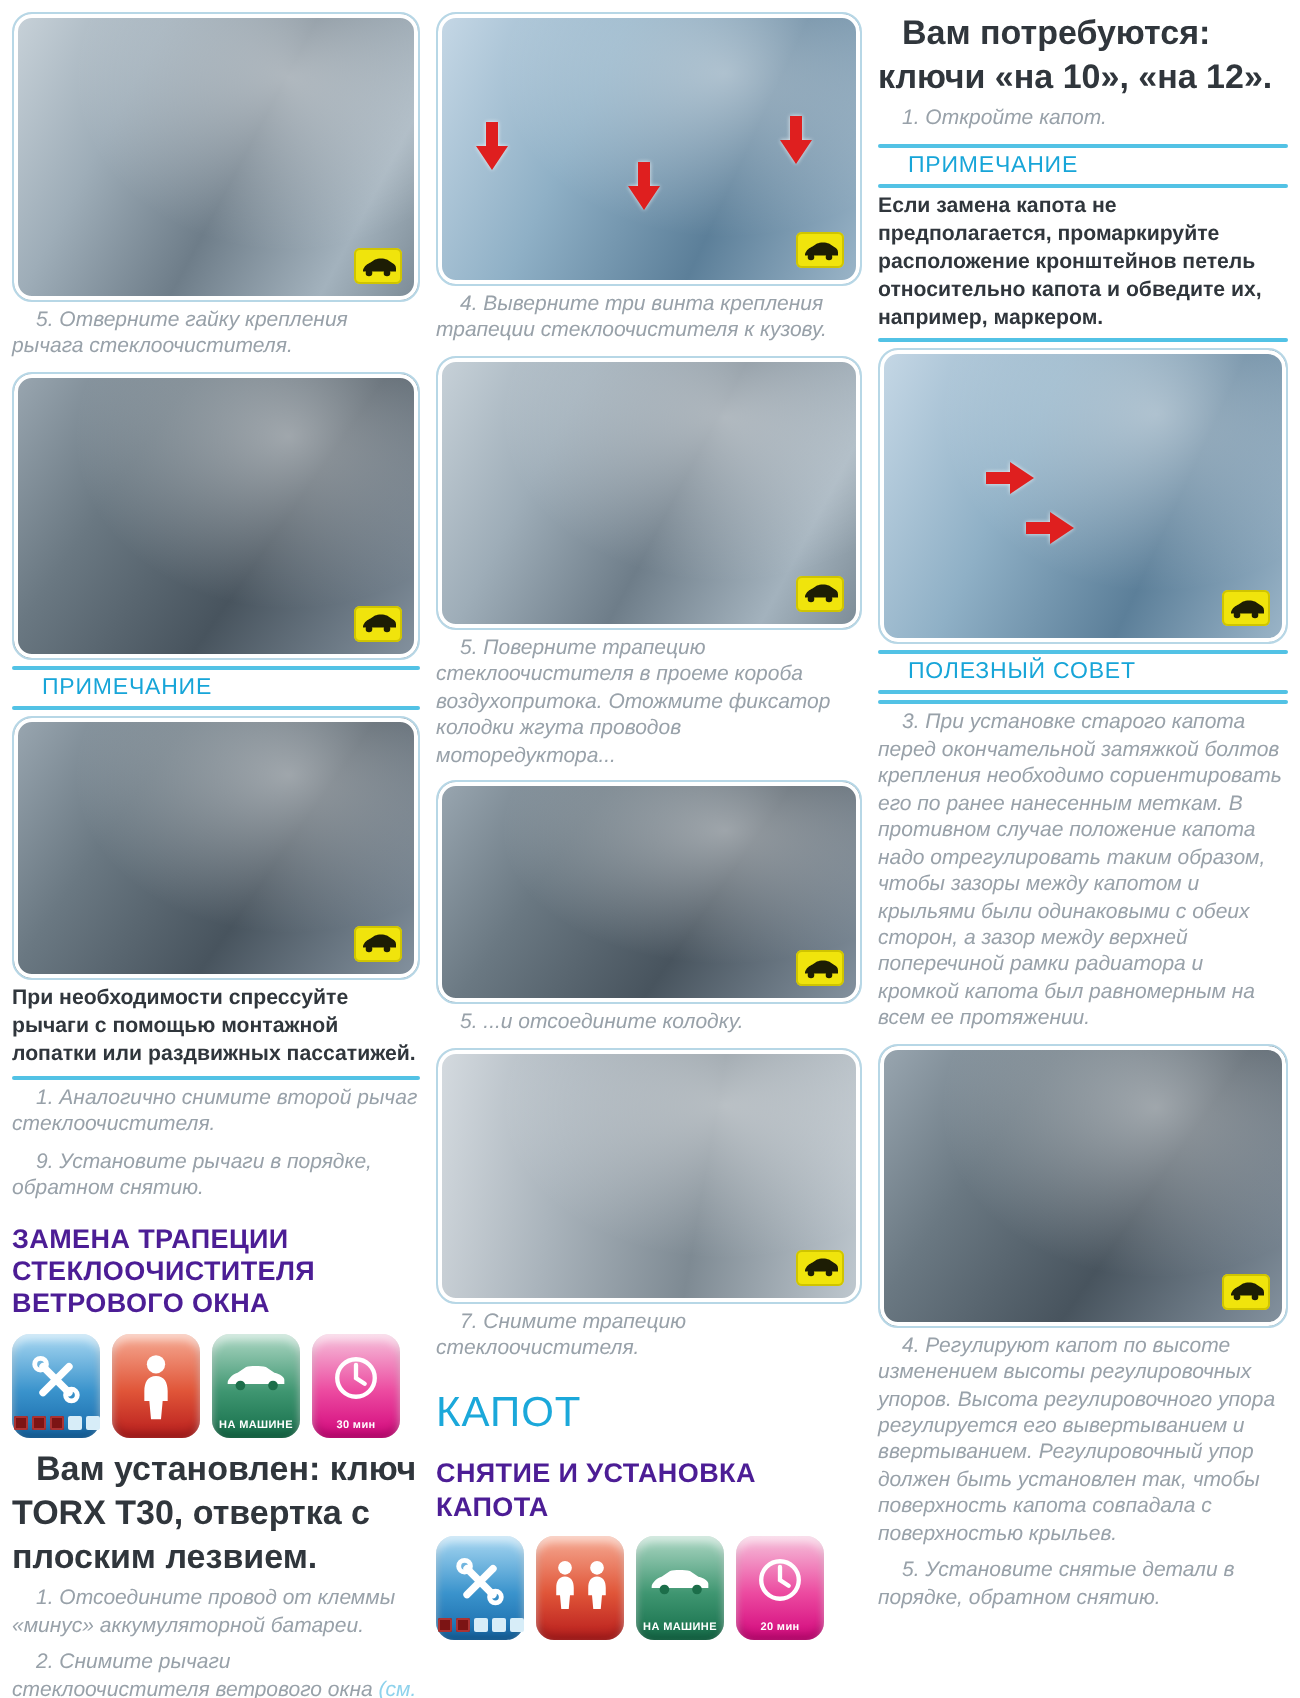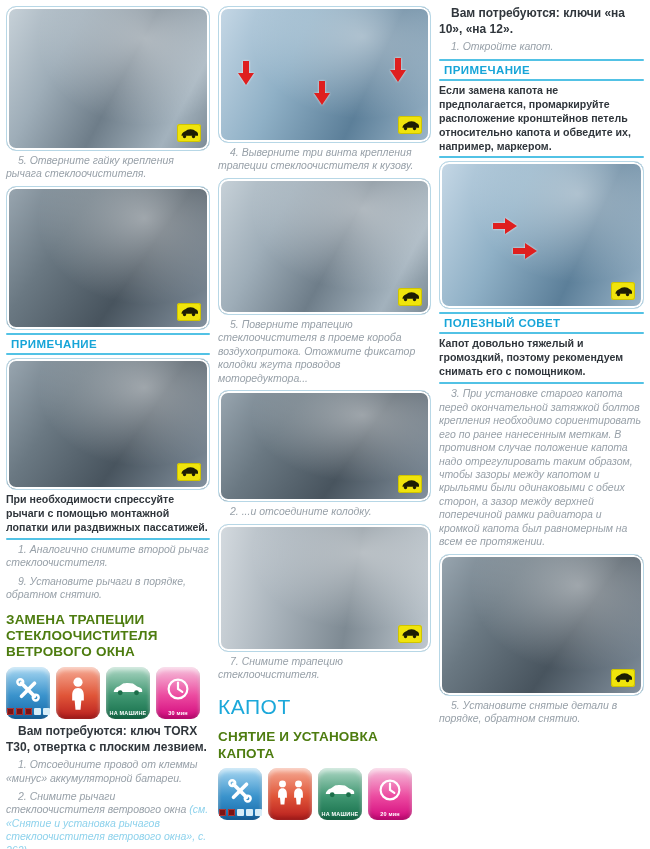--- a/index.html
+++ b/index.html
@@ -18,25 +18,25 @@
   .h110{height:110px}.h126{height:126px}.h146{height:146px}.h140{height:140px}
 
   .badge{position:absolute;right:8px;bottom:8px;width:24px;height:18px;background:#f0e40c;border-radius:3px;
          display:flex;align-items:center;justify-content:center;box-shadow:inset 0 0 0 1px #cfc400;}
   .arrow{position:absolute;width:16px;height:24px;filter:drop-shadow(0 0 1px rgba(255,255,255,.8));}
   .arrow.r{width:24px;height:16px;}
 
   
   .cap,.step{font-size:10.5px;color:#98a1a9;line-height:1.28;margin:3px 0 5px 0;text-indent:12px;font-style:italic;}
   .bold-note{font-size:10.6px;font-weight:bold;color:#30363c;line-height:1.32;margin:3px 0;}
-  .note-title{color:#17a5d8;font-weight:bold;font-size:11.5px;letter-spacing:.4px;margin:2px 5px;}
+  .note-title{color:#17a5d8;font-weight:normal;font-size:11.5px;letter-spacing:.4px;margin:2px 15px;}
   .rule{height:2px;background:#52c2e5;border-radius:1px;margin:3px 0;}
-  .h-section{font-size:13.5px;font-weight:bold;color:#4d7c0f;line-height:1.22;margin:10px 0 6px 0;letter-spacing:.2px;}
+  .h-section{font-size:13.5px;font-weight:bold;color:#4c1d95;line-height:1.22;margin:10px 0 6px 0;letter-spacing:.2px;}
   .h-chapter{font-size:21px;font-weight:normal;color:#1ba8da;margin:14px 0 4px 0;letter-spacing:.5px;}
-  .tools-line{font-weight:bold;color:#30363c;font-size:12px;line-height:1.3;margin:5px 0 2px 0;text-indent:12px;}
+  .tools-line{font-weight:bold;color:#30363c;font-size:17px;line-height:1.3;margin:5px 0 2px 0;text-indent:12px;}
   .ref{color:#8ed2ec;}
 
   
   .tiles{display:flex;gap:6px;margin:6px 0 2px 0;}
   .tile{width:44px;height:52px;border-radius:9px;position:relative;display:flex;align-items:center;justify-content:center;
         box-shadow:inset 0 3px 4px rgba(255,255,255,.55),inset 0 -3px 4px rgba(0,0,0,.18);}
   .tile-tools{background:linear-gradient(180deg,#a9d8f2 0%,#3a93cc 55%,#1668a8 100%);}
   .tile-person{background:linear-gradient(180deg,#f6ab94 0%,#e05538 55%,#b81d1d 100%);}
   .tile-car{background:linear-gradient(180deg,#aed8c5 0%,#3f9671 55%,#156e4a 100%);}
   .tile-time{background:linear-gradient(180deg,#f6c3dc 0%,#ec4aa0 55%,#d2077c 100%);}
@@ -131,21 +131,21 @@
       </div>
       <div class="tile tile-time">
         <svg width="26" height="26" viewBox="0 0 36 36" style="margin-bottom:8px">
             <circle cx="18" cy="18" r="13" fill="none" stroke="#fff" stroke-width="3"></circle>
             <path d="M18 9v9l6 4" stroke="#fff" stroke-width="3" fill="none" stroke-linecap="round"></path>
           </svg>
         <span class="tile-label">30 мин</span>
       </div>
     </div>
 
-    <p class="tools-line">Вам потребуются: ключ TORX T30, отвертка с плоским лезвием.</p>
+    <p class="tools-line">Вам установлен: ключ TORX T30, отвертка с плоским лезвием.</p>
     <p class="step">1. Отсоедините провод от клеммы «минус» аккумуляторной батареи.</p>
     <p class="step"><span>2. Снимите рычаги стеклоочистителя ветрового окна </span><span class="ref">(см. «Снятие и установка рычагов стеклоочистителя ветрового окна», с. 262).</span></p>
 
   </div>
 
   <div class="col">
     <div class="photo bg-blue h135">
       <span class="arrow" style="left:9%;top:40%"><svg width="16" height="24" viewBox="0 0 16 24">
             <path d="M5 0h6v12h5l-8 12-8-12h5z" fill="#df1f1f"></path>
           </svg></span>
@@ -178,21 +178,21 @@
 
     <div class="photo bg-dark h110">
       <span class="badge">
         <svg width="18" height="11" viewBox="0 0 24 14">
             <path d="M2 9c1-3 3-4 5-5l3-2c2-1 6-1 8 0l3 2c2 1 3 2 3 4v2H2z" fill="#1d1d04"></path>
             <circle cx="6" cy="11" r="2.2" fill="#1d1d04"></circle>
             <circle cx="18" cy="11" r="2.2" fill="#1d1d04"></circle>
           </svg>
       </span>
     </div>
-    <p class="cap">2. ...и отсоедините колодку.</p>
+    <p class="cap">5. ...и отсоедините колодку.</p>
 
     <div class="photo bg-bench h126">
       <span class="badge">
         <svg width="18" height="11" viewBox="0 0 24 14">
             <path d="M2 9c1-3 3-4 5-5l3-2c2-1 6-1 8 0l3 2c2 1 3 2 3 4v2H2z" fill="#1d1d04"></path>
             <circle cx="6" cy="11" r="2.2" fill="#1d1d04"></circle>
             <circle cx="18" cy="11" r="2.2" fill="#1d1d04"></circle>
           </svg>
       </span>
     </div>
@@ -273,31 +273,31 @@
             <path d="M2 9c1-3 3-4 5-5l3-2c2-1 6-1 8 0l3 2c2 1 3 2 3 4v2H2z" fill="#1d1d04"></path>
             <circle cx="6" cy="11" r="2.2" fill="#1d1d04"></circle>
             <circle cx="18" cy="11" r="2.2" fill="#1d1d04"></circle>
           </svg>
       </span>
     </div>
 
     <div class="rule"></div>
     <p class="note-title">ПОЛЕЗНЫЙ СОВЕТ</p>
     <div class="rule"></div>
-    <p class="bold-note">Капот довольно тяжелый и громоздкий, поэтому рекомендуем снимать его с помощником.</p>
     <div class="rule"></div>
 
     <p class="step">3. При установке старого капота перед окончательной затяжкой болтов крепления необходимо сориентировать его по ранее нанесенным меткам. В противном случае положение капота надо отрегулировать таким образом, чтобы зазоры между капотом и крыльями были одинаковыми с обеих сторон, а зазор между верхней поперечиной рамки радиатора и кромкой капота был равномерным на всем ее протяжении.</p>
 
     <div class="photo bg-dark h140">
       <span class="badge">
         <svg width="18" height="11" viewBox="0 0 24 14">
             <path d="M2 9c1-3 3-4 5-5l3-2c2-1 6-1 8 0l3 2c2 1 3 2 3 4v2H2z" fill="#1d1d04"></path>
             <circle cx="6" cy="11" r="2.2" fill="#1d1d04"></circle>
             <circle cx="18" cy="11" r="2.2" fill="#1d1d04"></circle>
           </svg>
       </span>
     </div>
+    <p class="step">4. Регулируют капот по высоте изменением высоты регулировочных упоров. Высота регулировочного упора регулируется его вывертыванием и ввертыванием. Регулировочный упор должен быть установлен так, чтобы поверхность капота совпадала с поверхностью крыльев.</p>
     <p class="step">5. Установите снятые детали в порядке, обратном снятию.</p>
 
   </div>
 
 </div>
 
 </body></html>

